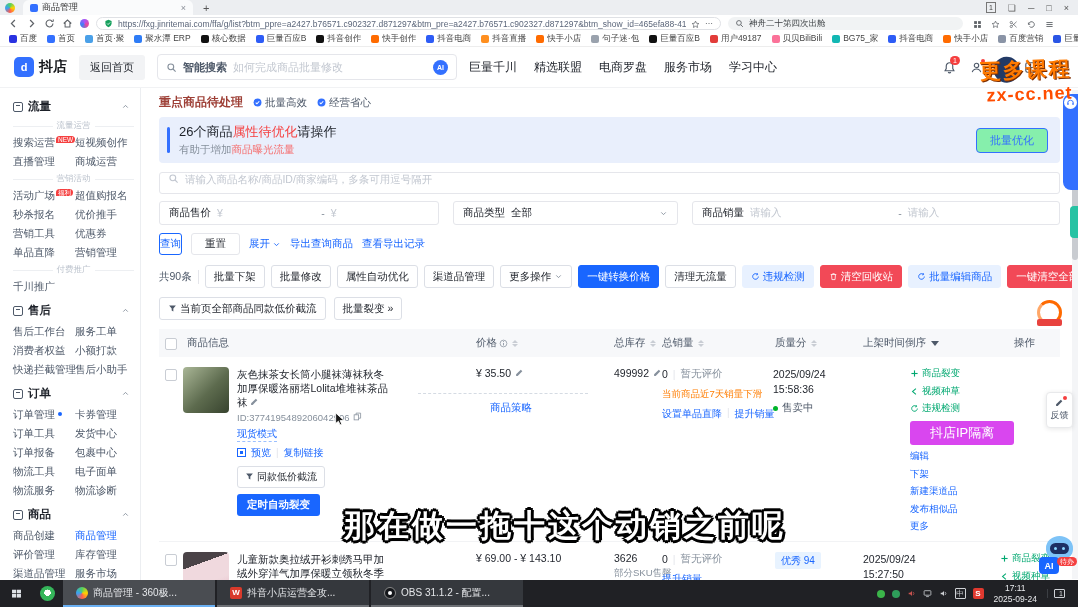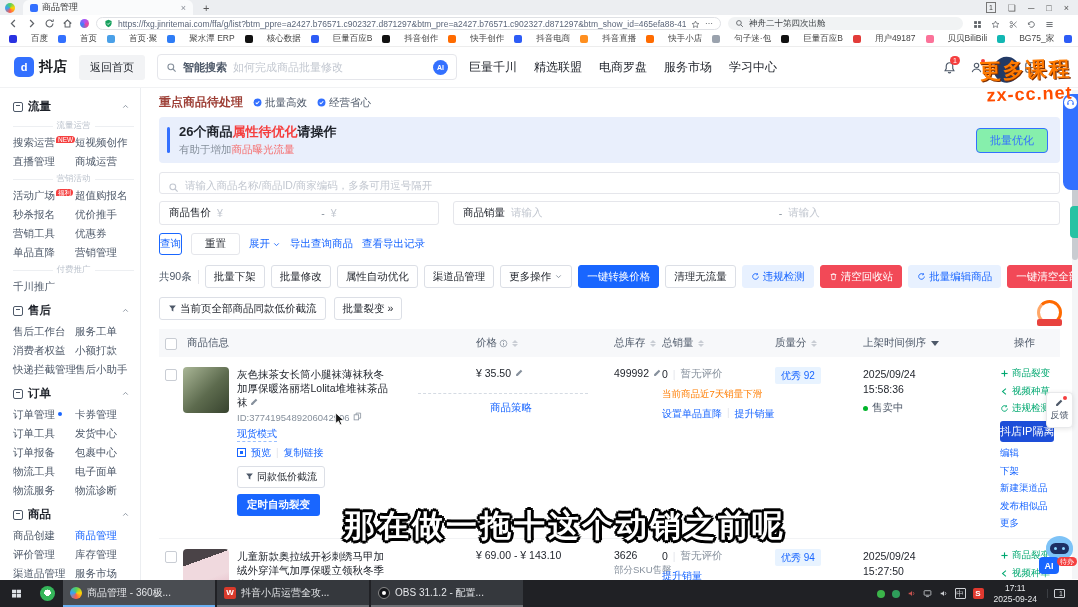--- a/index.html
+++ b/index.html
@@ -22,21 +22,21 @@
 .addressbar{position:absolute;top:15px;height:17px;left:0;right:0;background:#fff;display:flex;align-items:center;gap:7px;padding:0 8px;z-index:10}
 .abtn{color:#5f6368;display:flex;align-items:center}
 .ext-dot{width:9px;height:9px;border-radius:50%;background:conic-gradient(#a855f7,#ec4899,#3b82f6,#a855f7)}
 .urlbox{flex:1;max-width:625px;height:13px;border:1px solid #dfe1e5;border-radius:7px;display:flex;align-items:center;gap:5px;padding:0 7px;min-width:0}
 .shield{color:#16a05d;display:flex}
 .urltext{color:#5b667a;font-size:8.5px;white-space:nowrap;overflow:hidden;flex:1}
 .urlbox .star{color:#5f6368}
 .searchbox{width:235px;height:13px;background:#f1f3f4;border-radius:7px;display:flex;align-items:center;gap:5px;padding:0 7px;color:#3c4043;font-size:8.5px}
 .abar-right{display:flex;gap:9px;color:#5f6368;padding:0 3px;align-items:center}
 .bookmarksbar{position:absolute;top:32px;height:15px;left:0;right:0;background:#fff;border-bottom:1px solid #ededed;display:flex;align-items:center;gap:10px;padding:0 9px;overflow:hidden;font-size:8.5px;color:#454545;z-index:10;white-space:nowrap}
-.bm{display:flex;align-items:center;gap:14px}
+.bm{display:flex;align-items:center;gap:3px}
 .bm i{width:8px;height:8px;border-radius:2px;display:inline-block;flex:none}
 .bm em{font-style:normal}
 
 
 .appheader{position:absolute;top:47px;height:41px;left:0;right:0;background:#fff;display:flex;align-items:center;padding:0 14px;gap:12px;border-bottom:1px solid #f1f2f4;z-index:5}
 .brand{display:flex;align-items:center;gap:5px}
 .brand .mark{width:20px;height:20px;border-radius:5px;background:#3370ff;color:#fff;display:flex;align-items:center;justify-content:center;font-weight:bold;font-size:11px}
 .brand .bt{font-size:14px;font-weight:bold;color:#16181c}
 .btn-back{background:#f2f3f5;border:none;border-radius:3px;padding:5px 11px;font-size:11px;color:#1d2129}
 .hsearch{width:300px;height:26px;border:1px solid #e5e6eb;border-radius:4px;display:flex;align-items:center;gap:6px;padding:0 8px;color:#86909c}
@@ -70,27 +70,27 @@
 .nbadge{background:#f53f3f;color:#fff;font-size:6.5px;border-radius:5px 5px 5px 0;padding:0 2px;position:relative;top:-4px;margin-left:1px}
 .bdot{display:inline-block;width:4px;height:4px;border-radius:50%;background:#1966ff;margin-left:3px;vertical-align:2px}
 
 
 .main{position:absolute;top:88px;left:141px;right:0;bottom:27px;background:#fff;overflow:hidden;z-index:3}
 .phead{display:flex;align-items:center;gap:10px;padding:6px 18px 4px}
 .phead-title{color:#9e4037;font-weight:bold;font-size:12px}
 .ptag{display:flex;align-items:center;gap:3px;color:#4e5969;font-size:10.5px}
 .banner{margin:2px 18px 9px;background:#e9effc;border-radius:4px;padding:6px 12px 6px 8px;display:flex;align-items:center}
 .banner-bar{width:3px;height:26px;background:#3370ff;border-radius:2px;margin-right:9px;flex:none}
-.banner-t{font-size:13px;color:#1d2129;font-weight:bold}
+.banner-t{font-size:13px;color:#1d2129;font-weight:normal}
 .banner-t .red{color:#f53f3f}
 .banner-s{font-size:10.5px;color:#86909c;margin-top:2px}
 .banner-s .red{color:#f56c6c}
 .btn-optimize{margin-left:auto;border:1px solid #3370ff;color:#3370ff;background:#86efac;border-radius:4px;padding:4px 13px;font-size:11px}
 .filter{margin:0 18px}
-.fsearch{height:22px;border:1px solid #e5e6eb;border-radius:3px;display:flex;align-items:flex-end;gap:6px;padding:0 8px;color:#c2c7d0;font-size:10.5px}
+.fsearch{height:22px;border:1px solid #e5e6eb;border-radius:3px;display:flex;align-items:flex-start;gap:6px;padding:0 8px;color:#c2c7d0;font-size:10.5px}
 .frow{display:flex;gap:14px;margin-top:7px}
 .fbox{border:1px solid #e5e6eb;border-radius:3px;height:24px;display:flex;align-items:center;padding:0 9px;gap:6px;color:#1d2129;font-size:10.5px}
 .fbox .lb{color:#1d2129}
 .fbox .ph{color:#c2c7d0}
 .fbox .sep{color:#86909c}
 .fbox.w1{width:280px}.fbox.w2{width:225px}.fbox.w3{flex:1}
 .fbox .chev{margin-left:auto;color:#86909c;display:flex}
 .fbtns{display:flex;align-items:center;gap:9px;margin-top:8px;font-size:10.5px}
 .btn-query{border:1px solid #1966ff;color:#1966ff;background:#fff;padding:3px 0;border-radius:3px;font-size:10.5px}
 .btn-reset{border:1px solid #e5e6eb;color:#1d2129;background:#fff;padding:3px 13px;border-radius:3px;font-size:10.5px}
@@ -148,21 +148,21 @@
 .salesline .muted{color:#86909c}
 .warn{color:#ff7d00;margin-top:7px;font-size:9.5px;white-space:nowrap}
 .slinks{color:#1966ff;margin-top:6px;display:flex;gap:5px;white-space:nowrap;font-size:10px}
 .slinks .dv{color:#e5e6eb}
 .qbadge{background:#e8f3ff;color:#1966ff;padding:1.5px 6px;border-radius:2px;font-size:10px;display:inline-block;white-space:nowrap}
 .tdate{line-height:1.4}
 .status{margin-top:5px;display:flex;align-items:center;gap:4px;color:#4e5969}
 .gdot{width:5px;height:5px;border-radius:50%;background:#00b42a}
 .ops{display:flex;flex-direction:column;gap:4.5px;font-size:9.5px;align-items:flex-start;white-space:nowrap}
 .op-green{color:#00a870;display:flex;gap:3px;align-items:center}
-.op-btn{background:#1d4ed8;color:#fff;border:none;border-radius:3px;padding:3px 0;font-size:11px;margin:1px 0}
+.op-btn{background:#d946ef;color:#fff;border:none;border-radius:3px;padding:3px 20px;font-size:13px;margin:1px 0}
 .op-link{color:#1966ff}
 
 
 .subtitle{position:absolute;left:344px;top:505px;font-size:31px;font-weight:bold;color:#fff;white-space:nowrap;z-index:45;letter-spacing:3px;
  text-shadow:-2px -2px 0 #000,2px -2px 0 #000,-2px 2px 0 #000,2px 2px 0 #000,0 3px 0 #000,3px 0 0 #000,-3px 0 0 #000,0 -3px 0 #000}
 .cursor{position:absolute;left:333px;top:411px;z-index:70}
 .scrolltrack{position:absolute;right:0;top:90px;width:6px;bottom:28px;background:#f4f5f7;z-index:20}
 .scrollthumb{position:absolute;right:0;top:150px;width:6px;height:110px;background:#c9ccd1;border-radius:3px;z-index:21}
 .fl-helper{position:absolute;right:0;top:94px;width:15px;height:96px;background:#3370ff;border-radius:8px 0 0 8px;z-index:40;display:flex;flex-direction:column;align-items:center;padding-top:2px;color:#fff}
 .fl-helper .cir{width:13px;height:13px;border-radius:50%;background:#fff;color:#3370ff;display:flex;align-items:center;justify-content:center;margin-bottom:2px}
@@ -178,21 +178,21 @@
 .fl-ai .face::before,.fl-ai .face::after{content:"";position:absolute;width:3px;height:3px;border-radius:50%;background:#8ad6ff;top:4px}
 .fl-ai .face::before{left:4px}.fl-ai .face::after{right:4px}
 .fl-ai .aisq{position:absolute;left:0;bottom:0;width:20px;height:17px;background:#1966ff;border-radius:4px;color:#fff;font-size:9px;font-weight:bold;display:flex;align-items:center;justify-content:center}
 .fl-ai .todo{position:absolute;right:-2px;bottom:8px;background:#f53f3f;color:#fff;font-size:7px;line-height:9px;padding:0 3px;border-radius:5px}
 
 
 .taskbar{position:absolute;bottom:0;height:27px;left:0;right:0;background:#202125;display:flex;align-items:stretch;z-index:80}
 .tb-start{width:32px;display:flex;align-items:center;justify-content:center;color:#dfe3e8}
 .tb-app{width:30px;display:flex;align-items:center;justify-content:center}
 .tb-app .g{width:15px;height:15px;border-radius:50%;background:radial-gradient(circle at 50% 45%,#fff 0 28%,#35b55a 30%)}
-.tb-task{width:152px;display:flex;align-items:center;gap:5px;padding:0 7px;color:#e4e6e9;font-size:10px;background:#35383d;border-bottom:2px solid #5f6票267;margin:0 1px;white-space:nowrap;overflow:hidden;border-bottom:2px solid #71records7}
+.tb-task{width:152px;display:flex;align-items:center;gap:5px;padding:0 13px;color:#e4e6e9;font-size:10px;background:#35383d;border-bottom:2px solid #5f6票267;margin:0 1px;white-space:nowrap;overflow:hidden;border-bottom:2px solid #71records7}
 .tb-task{border-bottom:2px solid #6e7176}
 .tb-task.active{background:#4a4d52;border-bottom-color:#6ab0f3}
 .ti-360{width:12px;height:12px;border-radius:50%;background:conic-gradient(#4fd163,#ffd400,#ff5b4d,#38a1f7,#4fd163);flex:none}
 .ti-w{width:12px;height:12px;border-radius:2px;background:#d93a2b;color:#fff;font-size:8px;font-weight:bold;display:flex;align-items:center;justify-content:center;flex:none}
 .ti-obs{width:12px;height:12px;border-radius:50%;background:#15171b;border:1px solid #888;position:relative;flex:none}
 .ti-obs::after{content:"";position:absolute;left:3px;top:3px;width:4px;height:4px;border-radius:50%;background:#fff}
 .tb-tray{margin-left:auto;display:flex;align-items:center;gap:7px;padding:0 7px;color:#cfd2d6}
 .tray-dot{width:8px;height:8px;border-radius:50%}
 .tb-clock{text-align:center;line-height:1.2;color:#e8eaed;font-size:8.5px;padding:0 3px}
 .tb-note{width:24px;border-left:1px solid #3c3f44;display:flex;align-items:center;justify-content:center;color:#d6d8db;font-size:8px;gap:1px}
@@ -676,20 +676,29 @@
       <span>请输入商品名称/商品ID/商家编码，多条可用逗号隔开</span>
     </div>
     <div class="frow">
       <div class="fbox w1">
         <span class="lb">商品售价</span>
         <span class="ph">¥</span>
         <span style="flex:1"></span>
         <span class="sep">-</span>
         <span class="ph">¥</span>
         <span style="flex:1"></span>
+      </div>
+      <div class="fbox w2">
+        <span class="lb">商品类型</span>
+        <span>全部</span>
+        <span class="chev">
+            <svg class="ic9">
+              <use href="#i-chev"></use>
+            </svg>
+          </span>
       </div>
       <div class="fbox w3">
         <span class="lb">商品销量</span>
         <span class="ph">请输入</span>
         <span style="flex:1"></span>
         <span class="sep">-</span>
         <span class="ph">请输入</span>
         <span style="flex:1"></span>
       </div>
     </div>
@@ -828,21 +837,20 @@
             <span class="dv">|</span>
             <span class="muted">暂无评价</span>
           </div>
         <div class="warn">当前商品近7天销量下滑</div>
         <div class="slinks">
           <a>设置单品直降</a>
           <span class="dv">|</span>
           <a>提升销量</a>
         </div>
       </div>
-      <div class="c-qual"><span class="qbadge">优秀 92</span></div>
       <div class="c-time">
         <div class="tdate">2025/09/24</div>
         <div class="tdate">15:58:36</div>
         <div class="status">
             <span class="gdot"></span>
             <span>售卖中</span>
           </div>
       </div>
       <div class="c-ops ops">
           <a class="op-green"><svg class="ic9">

